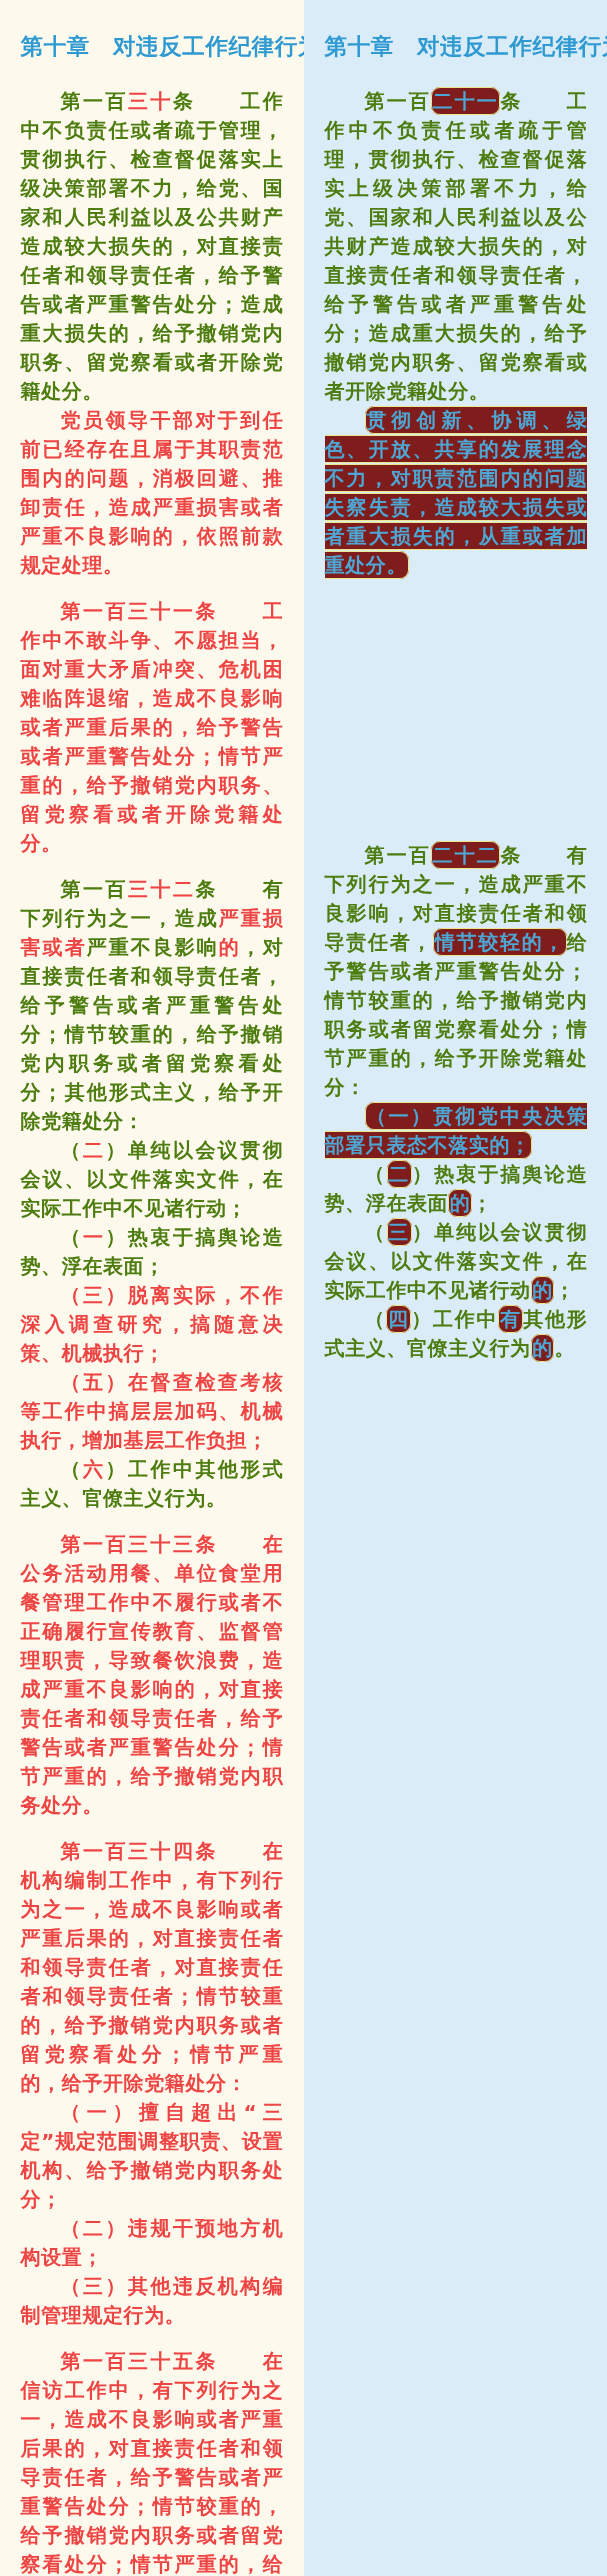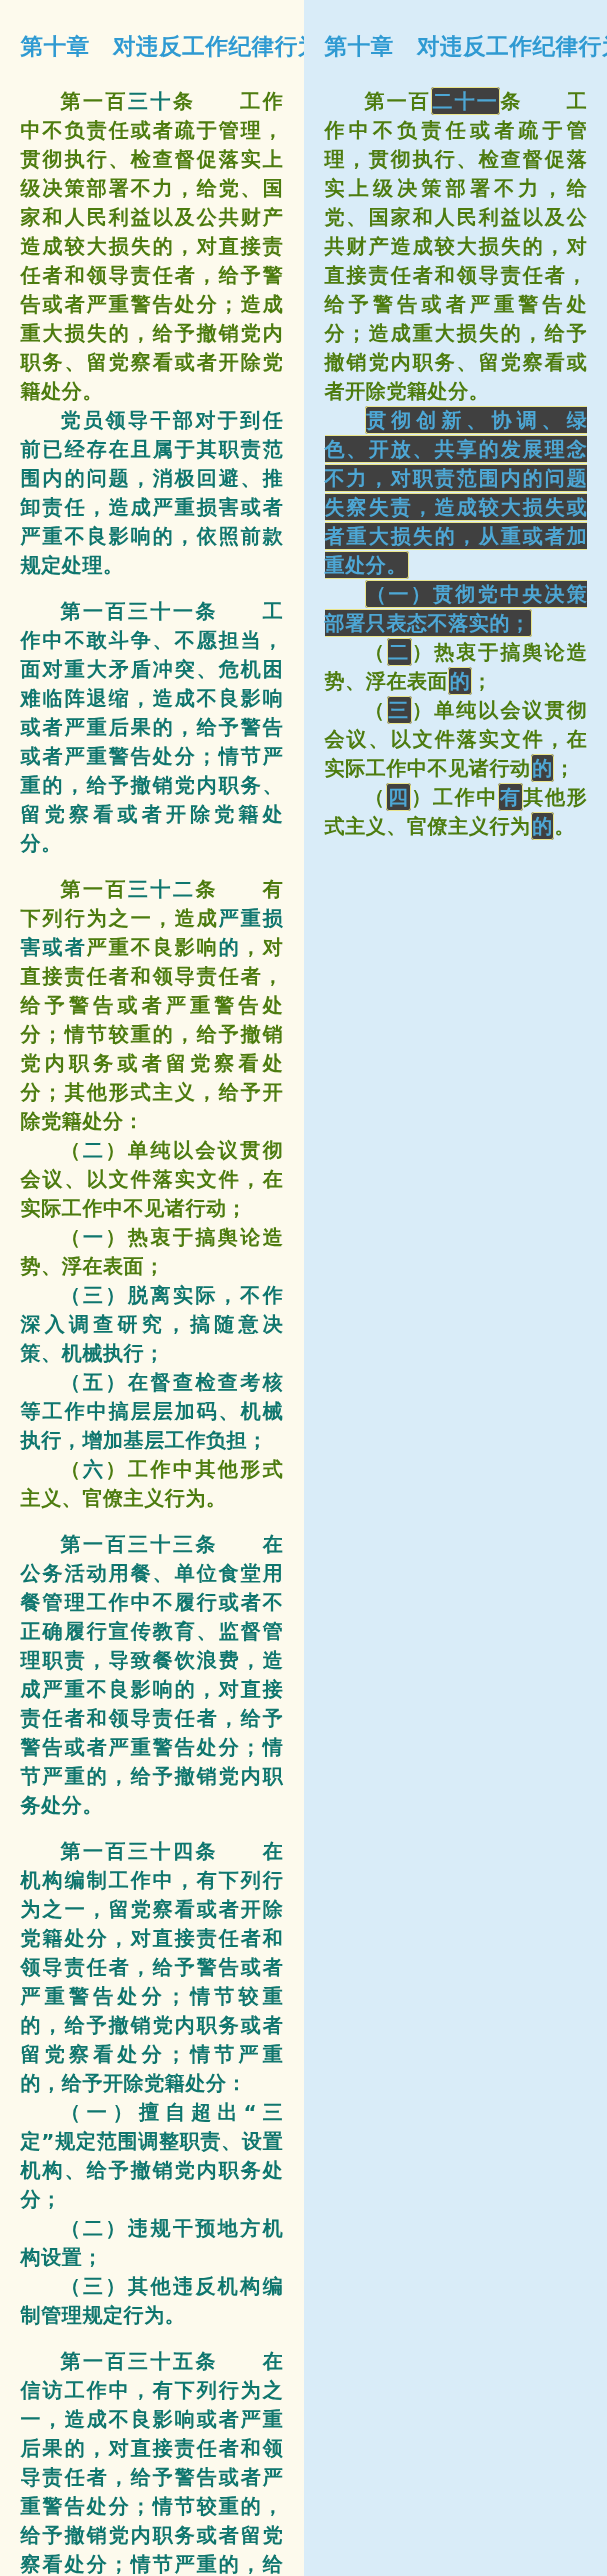--- a/index.html
+++ b/index.html
@@ -35,58 +35,59 @@
     font-size:20px;
     line-height:29px;
     text-indent:2em;
     text-align:justify;
     letter-spacing:0.6px;
     word-break:break-all;
   }
   .paras p.gap-line{margin-top:17px;}
   .paras p.gap-huge{margin-top:261px;}
   .t-blue{color:#4d7c0f;}
-  .t-red{color:#0f766e;}
+  .t-red{color:#ef4444;}
   .t-hl{
     color:#4da7d5;
-    background:#404040;
+    background:#7f1d1d;
     border:0.6px solid #eae58b;
-    border-radius:3px;
+    border-radius:9px;
     padding:1.2px 0.6px;
   }
 </style>
 </head>
 <body>
 
 <div class="page">
   <section class="col left">
     <h2 class="title">第十章　对违反工作纪律行为的处分</h2>
     <div class="paras" id="left-paras">
         <p><span class="t-blue">第一百</span><span class="t-red">三十</span><span class="t-blue">条　　工作中不负责任或者疏于管理，贯彻执行、检查督促落实上级决策部署不力，给党、国家和人民利益以及公共财产造成较大损失的，对直接责任者和领导责任者，给予警告或者严重警告处分；造成重大损失的，给予撤销党内职务、留党察看或者开除党籍处分。</span></p>
         <p><span class="t-red">党员领导干部对于到任前已经存在且属于其职责范围内的问题，消极回避、推卸责任，造成严重损害或者严重不良影响的，依照前款规定处理。</span></p>
         <p class="gap-line"><span class="t-red">第一百三十一条　　工作中不敢斗争、不愿担当，面对重大矛盾冲突、危机困难临阵退缩，造成不良影响或者严重后果的，给予警告或者严重警告处分；情节严重的，给予撤销党内职务、留党察看或者开除党籍处分。</span></p>
         <p class="gap-line"><span class="t-blue">第一百</span><span class="t-red">三十二</span><span class="t-blue">条　　有下列行为之一，造成</span><span class="t-red">严重损害或者</span><span class="t-blue">严重不良影响</span><span class="t-red">的</span><span class="t-blue">，对直接责任者和领导责任者，给予警告或者严重警告处分；情节较重的，给予撤销党内职务或者留党察看处分；其他形式主义，给予开除党籍处分：</span></p>
         <p><span class="t-blue">（</span><span class="t-red">二</span><span class="t-blue">）单纯以会议贯彻会议、以文件落实文件，在实际工作中不见诸行动；</span></p>
         <p><span class="t-blue">（</span><span class="t-red">一</span><span class="t-blue">）热衷于搞舆论造势、浮在表面；</span></p>
         <p><span class="t-red">（三）脱离实际，不作深入调查研究，搞随意决策、机械执行；</span></p>
         <p><span class="t-red">（五）在督查检查考核等工作中搞层层加码、机械执行，增加基层工作负担；</span></p>
         <p><span class="t-blue">（</span><span class="t-red">六</span><span class="t-blue">）工作中其他形式主义、官僚主义行为。</span></p>
         <p class="gap-line"><span class="t-red">第一百三十三条　　在公务活动用餐、单位食堂用餐管理工作中不履行或者不正确履行宣传教育、监督管理职责，导致餐饮浪费，造成严重不良影响的，对直接责任者和领导责任者，给予警告或者严重警告处分；情节严重的，给予撤销党内职务处分。</span></p>
-        <p class="gap-line"><span class="t-red">第一百三十四条　　在机构编制工作中，有下列行为之一，留党察看或者开除党籍处分，对直接责任者和领导责任者，给予警告或者严重警告处分；情节较重的，给予撤销党内职务或者留党察看处分；情节严重的，给予开除党籍处分：</span></p>
+        <p class="gap-line"><span class="t-red">第一百三十四条　　在机构编制工作中，有下列行为之一，造成不良影响或者严重后果的，对直接责任者和领导责任者，对直接责任者和领导责任者；情节较重的，给予撤销党内职务或者留党察看处分；情节严重的，给予开除党籍处分：</span></p>
         <p><span class="t-red">（一）擅自超出“三定”规定范围调整职责、设置机构、给予撤销党内职务处分；</span></p>
         <p><span class="t-red">（二）违规干预地方机构设置；</span></p>
         <p><span class="t-red">（三）其他违反机构编制管理规定行为。</span></p>
         <p class="gap-line"><span class="t-red">第一百三十五条　　在信访工作中，有下列行为之一，造成不良影响或者严重后果的，对直接责任者和领导责任者，给予警告或者严重警告处分；情节较重的，给予撤销党内职务或者留党察看处分；情节严重的，给予开除党籍处分：</span></p>
       </div>
   </section>
   <section class="col right">
     <h2 class="title">第十章　对违反工作纪律行为的处分</h2>
     <div class="paras" id="right-paras">
         <p><span class="t-blue">第一百</span><span class="t-hl">二十一</span><span class="t-blue">条　　工作中不负责任或者疏于管理，贯彻执行、检查督促落实上级决策部署不力，给党、国家和人民利益以及公共财产造成较大损失的，对直接责任者和领导责任者，给予警告或者严重警告处分；造成重大损失的，给予撤销党内职务、留党察看或者开除党籍处分。</span></p>
         <p><span class="t-hl">贯彻创新、协调、绿色、开放、共享的发展理念不力，对职责范围内的问题失察失责，造成较大损失或者重大损失的，从重或者加重处分。</span></p>
+        <p class="gap-huge"><span class="t-blue">第一百</span><span class="t-hl">二十二</span><span class="t-blue">条　　有下列行为之一，造成严重不良影响，对直接责任者和领导责任者，</span><span class="t-hl">情节较轻的，</span><span class="t-blue">给予警告或者严重警告处分；情节较重的，给予撤销党内职务或者留党察看处分；情节严重的，给予开除党籍处分：</span></p>
         <p><span class="t-hl">（一）贯彻党中央决策部署只表态不落实的；</span></p>
         <p><span class="t-blue">（</span><span class="t-hl">二</span><span class="t-blue">）热衷于搞舆论造势、浮在表面</span><span class="t-hl">的</span><span class="t-blue">；</span></p>
         <p><span class="t-blue">（</span><span class="t-hl">三</span><span class="t-blue">）单纯以会议贯彻会议、以文件落实文件，在实际工作中不见诸行动</span><span class="t-hl">的</span><span class="t-blue">；</span></p>
         <p><span class="t-blue">（</span><span class="t-hl">四</span><span class="t-blue">）工作中</span><span class="t-hl">有</span><span class="t-blue">其他形式主义、官僚主义行为</span><span class="t-hl">的</span><span class="t-blue">。</span></p>
       </div>
   </section>
 </div>
 
 
 </body></html>

